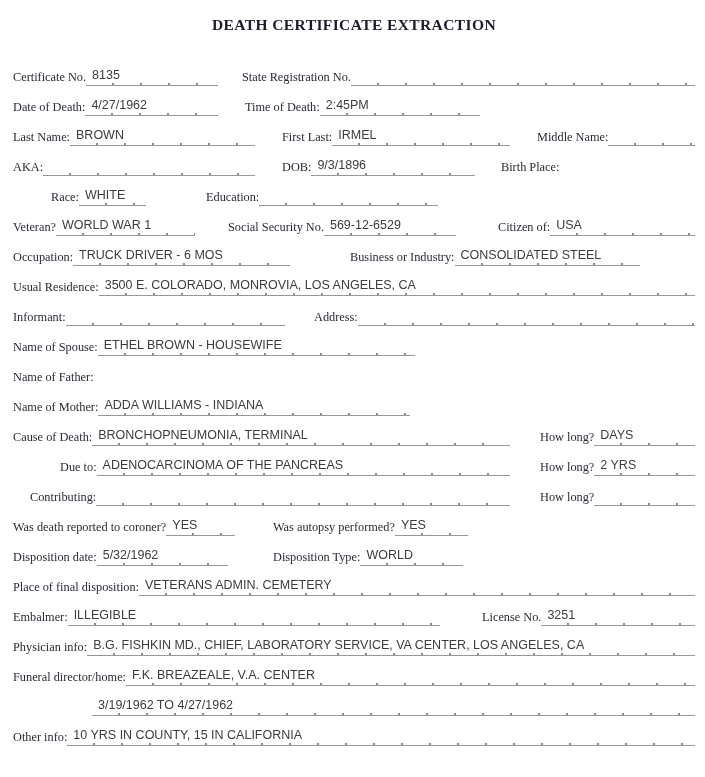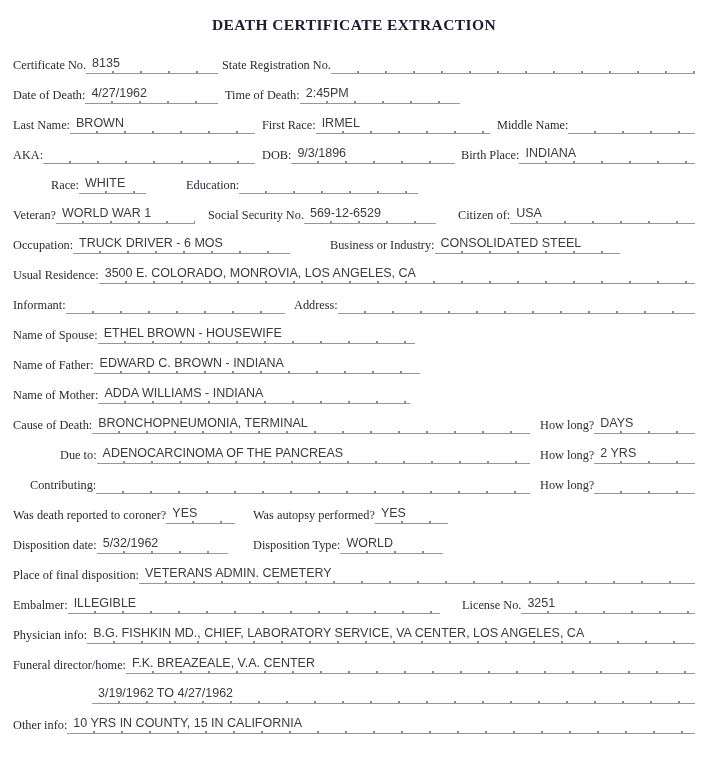--- a/index.html
+++ b/index.html
@@ -14,22 +14,23 @@
     font-family:"Liberation Serif",serif;
     font-weight:bold;
     font-size:15.5px;
     letter-spacing:.4px;
     color:#1c1c30;
     margin:2px 0 0 0;
   }
   .form{margin-top:22px;}
   .row{
     display:flex;
-    align-items:flex-start;
+    align-items:flex-end;
     height:30px;
+    gap:20px;
   }
   .field{
     display:flex;
     align-items:flex-end;
     min-width:0;
   }
   .lbl{
     font-family:"Liberation Serif",serif;
     font-size:12.3px;
     color:#2a2a35;
@@ -80,40 +81,39 @@
           <span class="lbl">Time of Death:</span>
           <span class="val">2:45PM</span>
         </div>
       </div>
       <div class="row">
         <div class="field" style="width: 242px; flex: 0 0 242px;">
           <span class="lbl">Last Name:</span>
           <span class="val">BROWN</span>
         </div>
         <div class="field" style="width: 228px; flex: 0 0 228px; margin-left: 7px;">
-          <span class="lbl">First Race:</span>
+          <span class="lbl">First Last:</span>
           <span class="val">IRMEL</span>
         </div>
         <div class="field" style="flex: 1 1 0px; margin-left: 7px;">
           <span class="lbl">Middle Name:</span>
           <span class="val"></span>
         </div>
       </div>
       <div class="row">
         <div class="field" style="width: 242px; flex: 0 0 242px;">
           <span class="lbl">AKA:</span>
           <span class="val"></span>
         </div>
         <div class="field" style="width: 193px; flex: 0 0 193px; margin-left: 7px;">
           <span class="lbl">DOB:</span>
           <span class="val">9/3/1896</span>
         </div>
         <div class="field" style="flex: 1 1 0px; margin-left: 6px;">
           <span class="lbl">Birth Place:</span>
-          <span class="val">INDIANA</span>
         </div>
       </div>
       <div class="row">
         <div class="field" style="width: 95px; flex: 0 0 95px; margin-left: 38px;">
           <span class="lbl">Race:</span>
           <span class="val">WHITE</span>
         </div>
         <div class="field" style="width: 232px; flex: 0 0 232px; margin-left: 40px;">
           <span class="lbl">Education:</span>
           <span class="val"></span>
@@ -161,21 +161,20 @@
       </div>
       <div class="row">
         <div class="field" style="width: 402px; flex: 0 0 402px;">
           <span class="lbl">Name of Spouse:</span>
           <span class="val">ETHEL BROWN - HOUSEWIFE</span>
         </div>
       </div>
       <div class="row">
         <div class="field" style="width: 407px; flex: 0 0 407px;">
           <span class="lbl">Name of Father:</span>
-          <span class="val">EDWARD C. BROWN - INDIANA</span>
         </div>
       </div>
       <div class="row">
         <div class="field" style="width: 397px; flex: 0 0 397px;">
           <span class="lbl">Name of Mother:</span>
           <span class="val">ADDA WILLIAMS - INDIANA</span>
         </div>
       </div>
       <div class="row">
         <div class="field" style="flex: 1 1 0px;">

